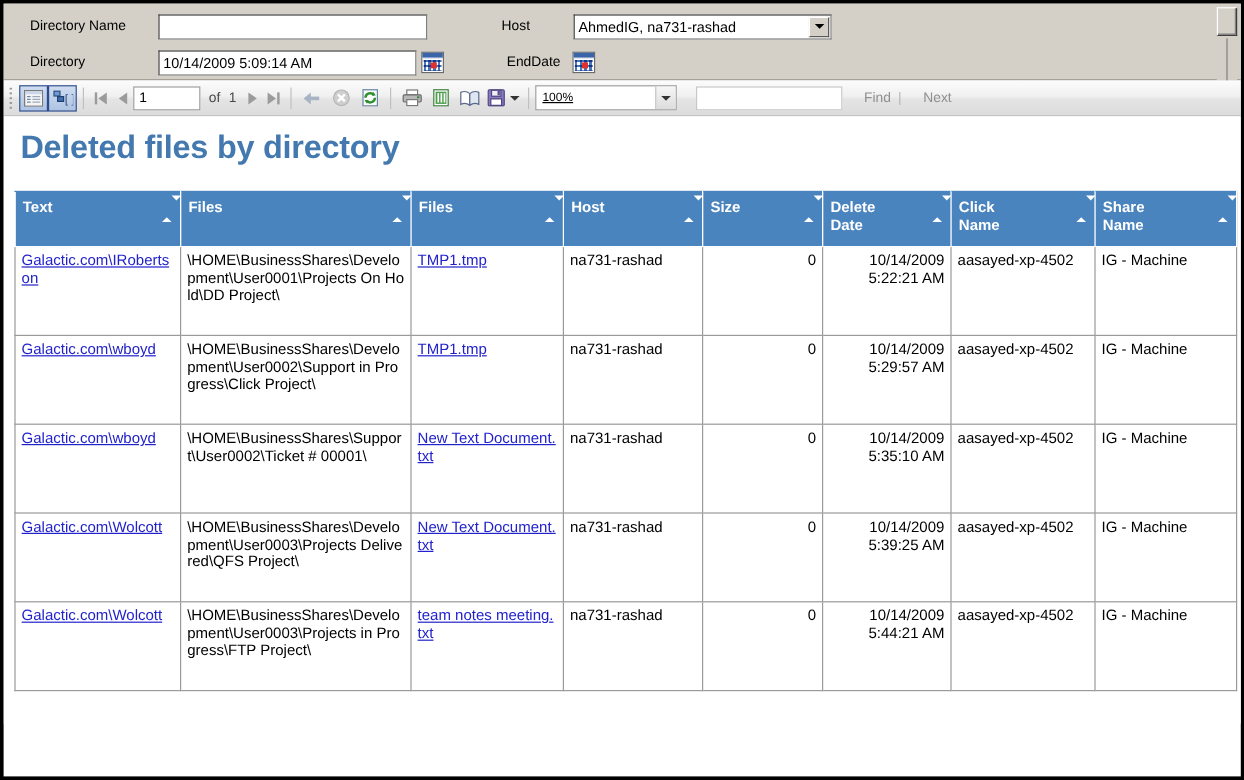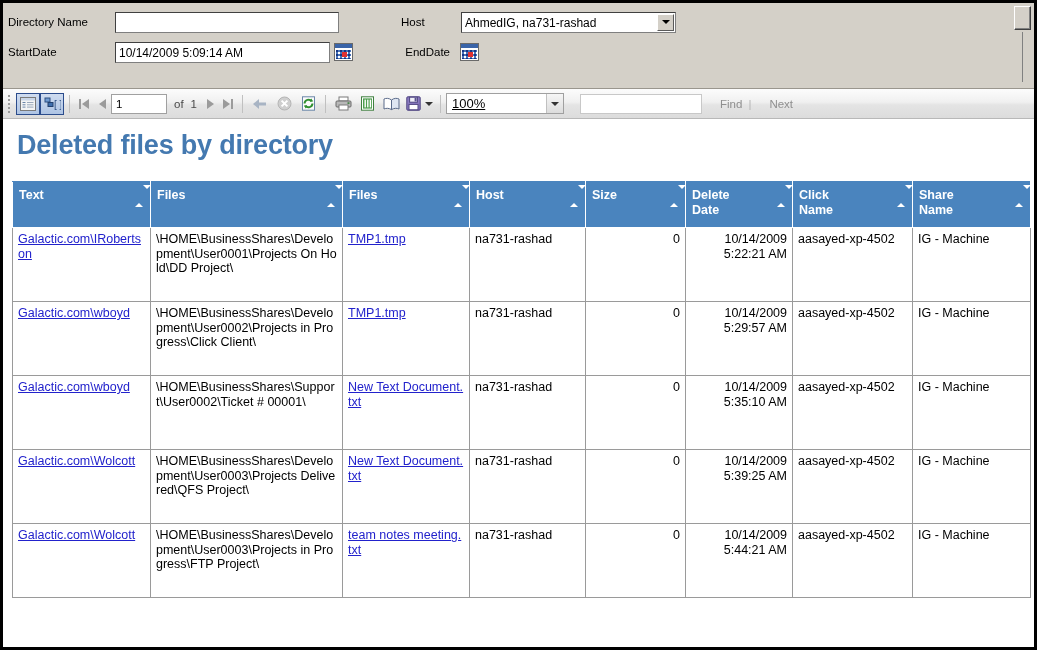--- a/index.html
+++ b/index.html
@@ -15,24 +15,24 @@
     position: relative;
     width: 1037px; height: 650px;
     border: 3px solid #000000;
     background: #ffffff;
     overflow: hidden;
   }
 
   
   .param-panel {
     position: relative;
-    height: 86px;
+    height: 64px;
     background: #d4d0c8;
     border-bottom: 1px solid #9a968e;
-    padding: 6px 0 0 0;
+    padding: 6px 0 0 17px;
   }
   .param-row {
     display: flex;
     align-items: center;
     height: 26px;
     margin-bottom: 4px;
   }
   .param-label {
     font-size: 11.5px;
     color: #000;
@@ -205,21 +205,21 @@
   .of-label {
     font-size: 11.5px; color: #4a4a4a;
     margin: 0 7px;
     white-space: nowrap;
   }
   .pagecount { font-size: 11.5px; color: #4a4a4a; margin-right: 4px; }
   .zoom-select {
     width: 118px; height: 21px;
     background: #ffffff;
     border: 1px solid #a0a0a0;
-    font-size: 13px;
+    font-size: 10px;
     padding: 2px 20px 0 5px;
     position: relative;
     color: #000;
     line-height: 16px;
     white-space: nowrap;
     overflow: hidden;
     text-decoration: underline;
   }
   .zoom-select .zarrow {
     position: absolute; top: 0; right: 0; bottom: 0;
@@ -362,21 +362,21 @@
       <div class="param-label lbl-host">Host</div>
       <div class="host-select">
         <span>AhmedIG, na731-rashad</span>
         <span class="arrow-btn">
             <i></i>
           </span>
       </div>
     </div>
 
     <div class="param-row">
-      <div class="param-label lbl-start">StartDate</div>
+      <div class="param-label lbl-start">Directory</div>
       <input class="txtbox date-input" type="text" value="10/14/2009 5:09:14 AM" style="">
       <div class="cal-icon">
         <div class="cal-top"></div>
           <div class="cal-grid"></div>
           <div class="cal-dot"></div>
       </div>
       <div style="width:43px"></div>
       <div class="param-label lbl-end">EndDate</div>
       <div class="cal-icon">
         <div class="cal-top"></div>
@@ -590,21 +590,21 @@
             <td><a class="cell-link">TMP1.tmp</a></td>
             <td class="nowrapish">na731-rashad</td>
             <td class="num">0</td>
             <td class="rightdate">10/14/2009
 5:22:21 AM</td>
             <td class="nowrapish">aasayed-xp-4502</td>
             <td class="nowrapish">IG - Machine</td>
           </tr>
           <tr class="data-row">
             <td><a class="cell-link">Galactic.com\wboyd</a></td>
-            <td>\HOME\BusinessShares\Development\User0002\Projects in Progress\Click Client\</td>
+            <td>\HOME\BusinessShares\Development\User0002\Support in Progress\Click Project\</td>
             <td><a class="cell-link">TMP1.tmp</a></td>
             <td class="nowrapish">na731-rashad</td>
             <td class="num">0</td>
             <td class="rightdate">10/14/2009
 5:29:57 AM</td>
             <td class="nowrapish">aasayed-xp-4502</td>
             <td class="nowrapish">IG - Machine</td>
           </tr>
           <tr class="data-row">
             <td><a class="cell-link">Galactic.com\wboyd</a></td>

